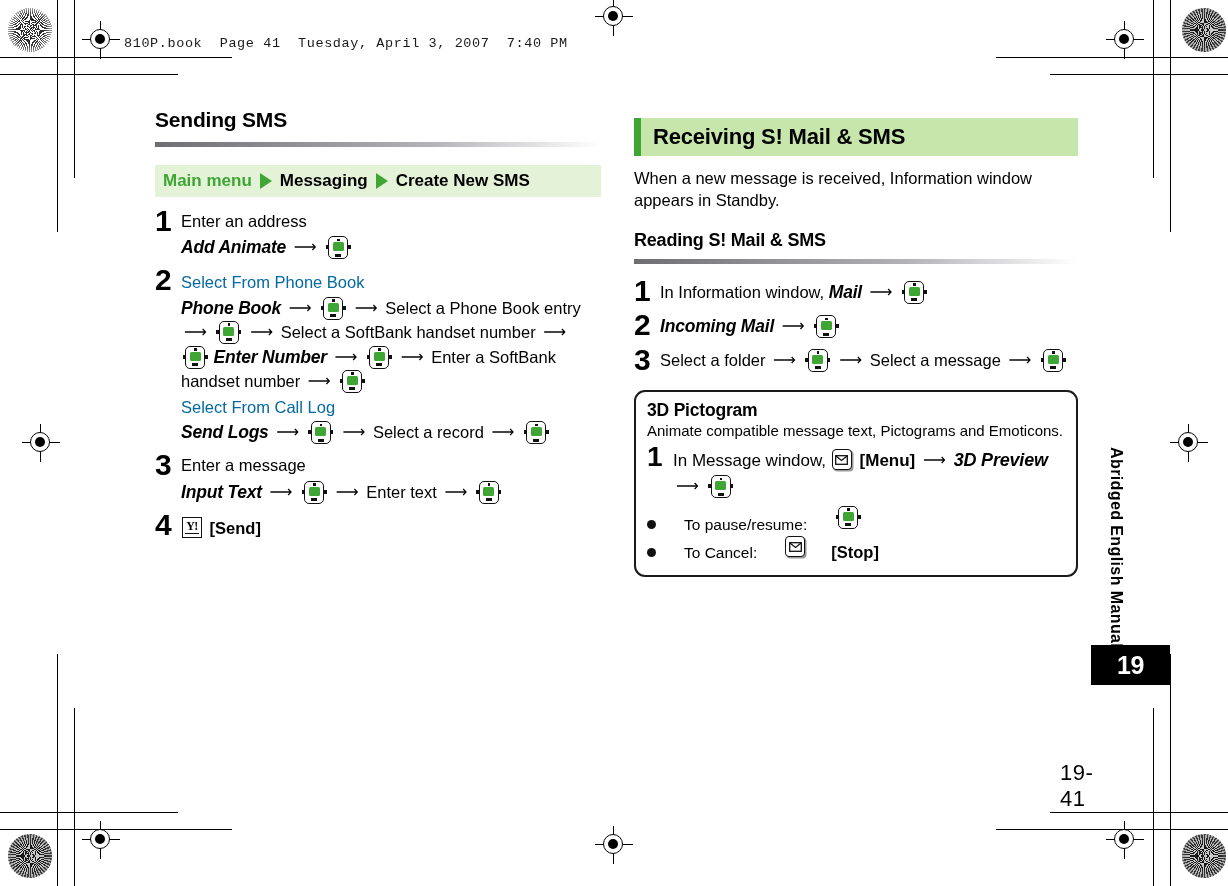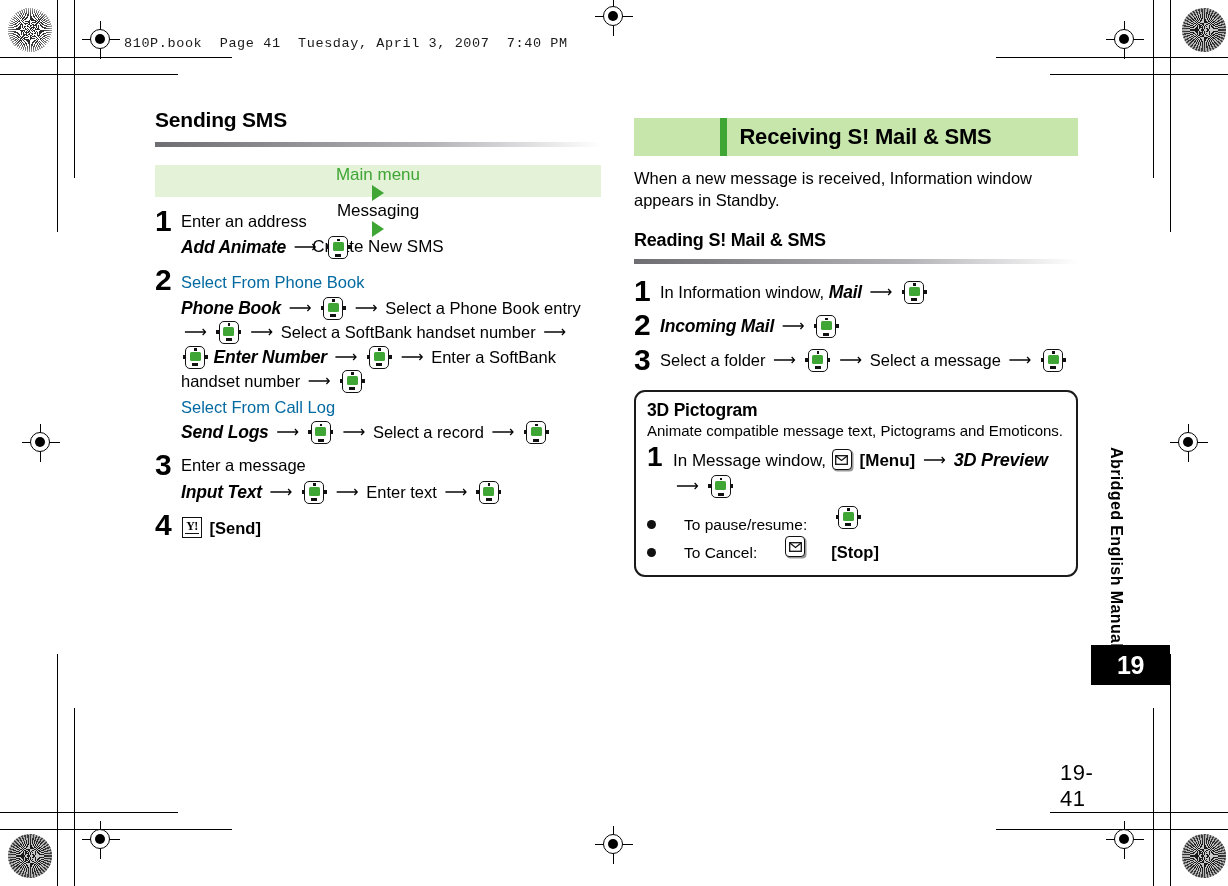--- a/index.html
+++ b/index.html
@@ -122,21 +122,20 @@
     height: 5px;
     margin-bottom: 13px;
   }
 
   .section-band {
     background: #c6e6ab;
     height: 38px;
     display: flex;
     align-items: center;
     margin-bottom: 12px;
-    justify-content: center;
   }
   .section-band .accent {
     width: 7px;
     height: 38px;
     background: #3fa535;
     flex: 0 0 auto;
   }
   .section-band .band-title {
     font-size: 22px;
     font-weight: bold;
@@ -159,22 +158,21 @@
 
   
   .breadcrumb {
     background: #e4f2d8;
     height: 32px;
     display: flex;
     align-items: center;
     padding: 0 8px;
     margin-bottom: 10px;
     font-size: 17px;
-    font-weight: normal;
-    flex-direction: column;
+    font-weight: bold;
   }
   .breadcrumb .crumb-green { color: #3fa535; }
   .breadcrumb .crumb-black { color: #000; }
   .tri {
     display: inline-block;
     width: 0; height: 0;
     border-top: 8px solid transparent;
     border-bottom: 8px solid transparent;
     border-left: 12px solid #3fa535;
     margin: 0 8px;

